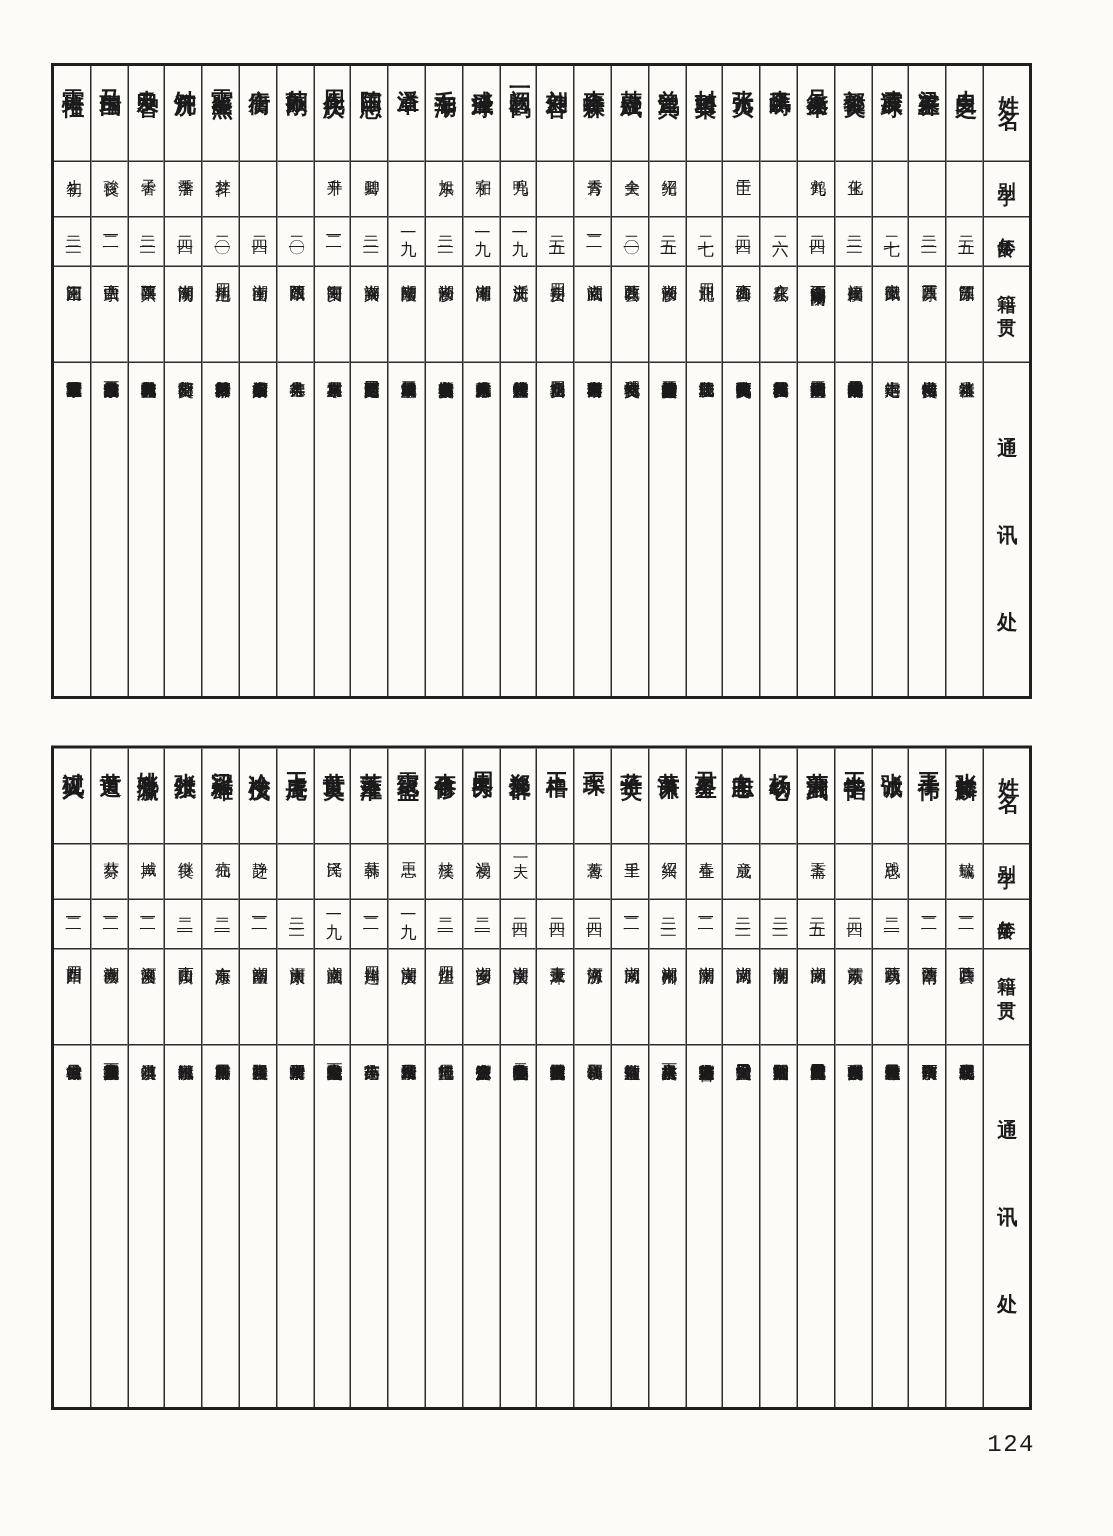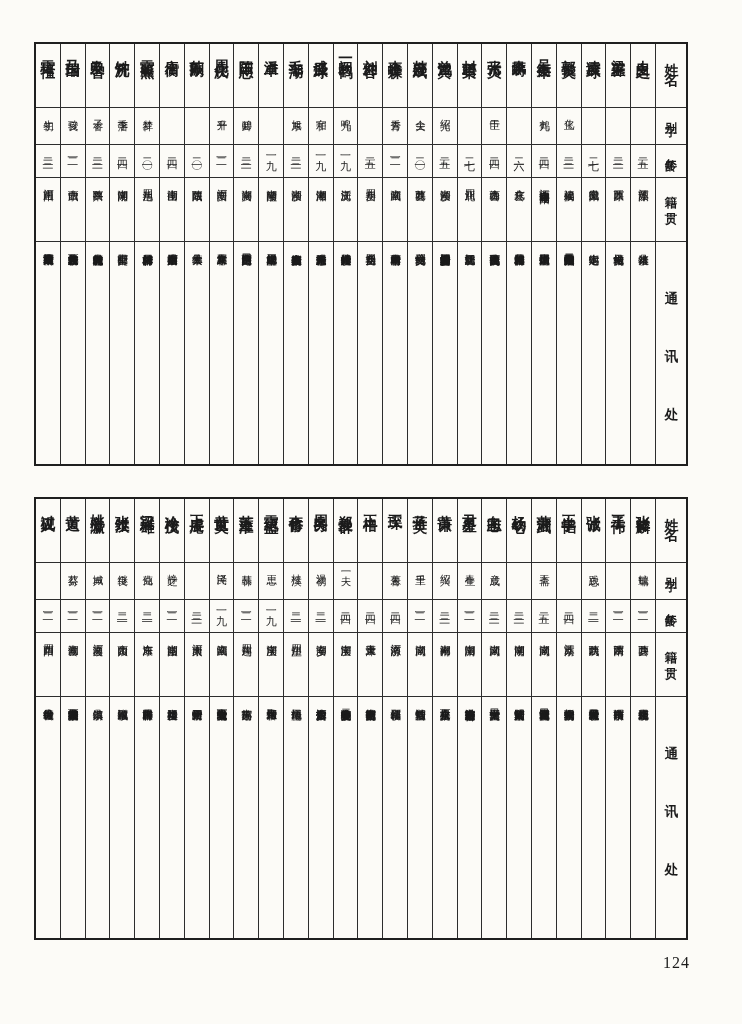--- a/index.html
+++ b/index.html
@@ -53,21 +53,21 @@
   .row-addr span{font-size:10.5px;padding-top:4px;line-height:12px;}
   
   .hdr-name span{font-size:14px;font-weight:bold;letter-spacing:10px;padding-top:8px;}
   .hdr-zi span{font-size:12px;font-weight:bold;letter-spacing:3px;padding-top:4px;}
   .hdr-age span{font-size:12px;font-weight:bold;letter-spacing:2px;padding-top:3px;}
   .hdr-origin span{font-size:12.5px;font-weight:bold;letter-spacing:16px;padding-top:8px;}
   .hdr-addr span{font-size:13.5px;font-weight:bold;letter-spacing:58px;padding-top:38px;}
   .page-num{
     position:absolute;right:52px;bottom:52px;
     font-size:16px;letter-spacing:1px;
-    font-family:Liberation Serif, serif;
+    font-family:Liberation Mono, monospace;
   }
 </style>
 </head>
 <body>
 
 <div class="page">
 
   <div class="dir-table" id="table-top">
     <div class="col header-col">
       <div class="cell row-name hdr-name">

